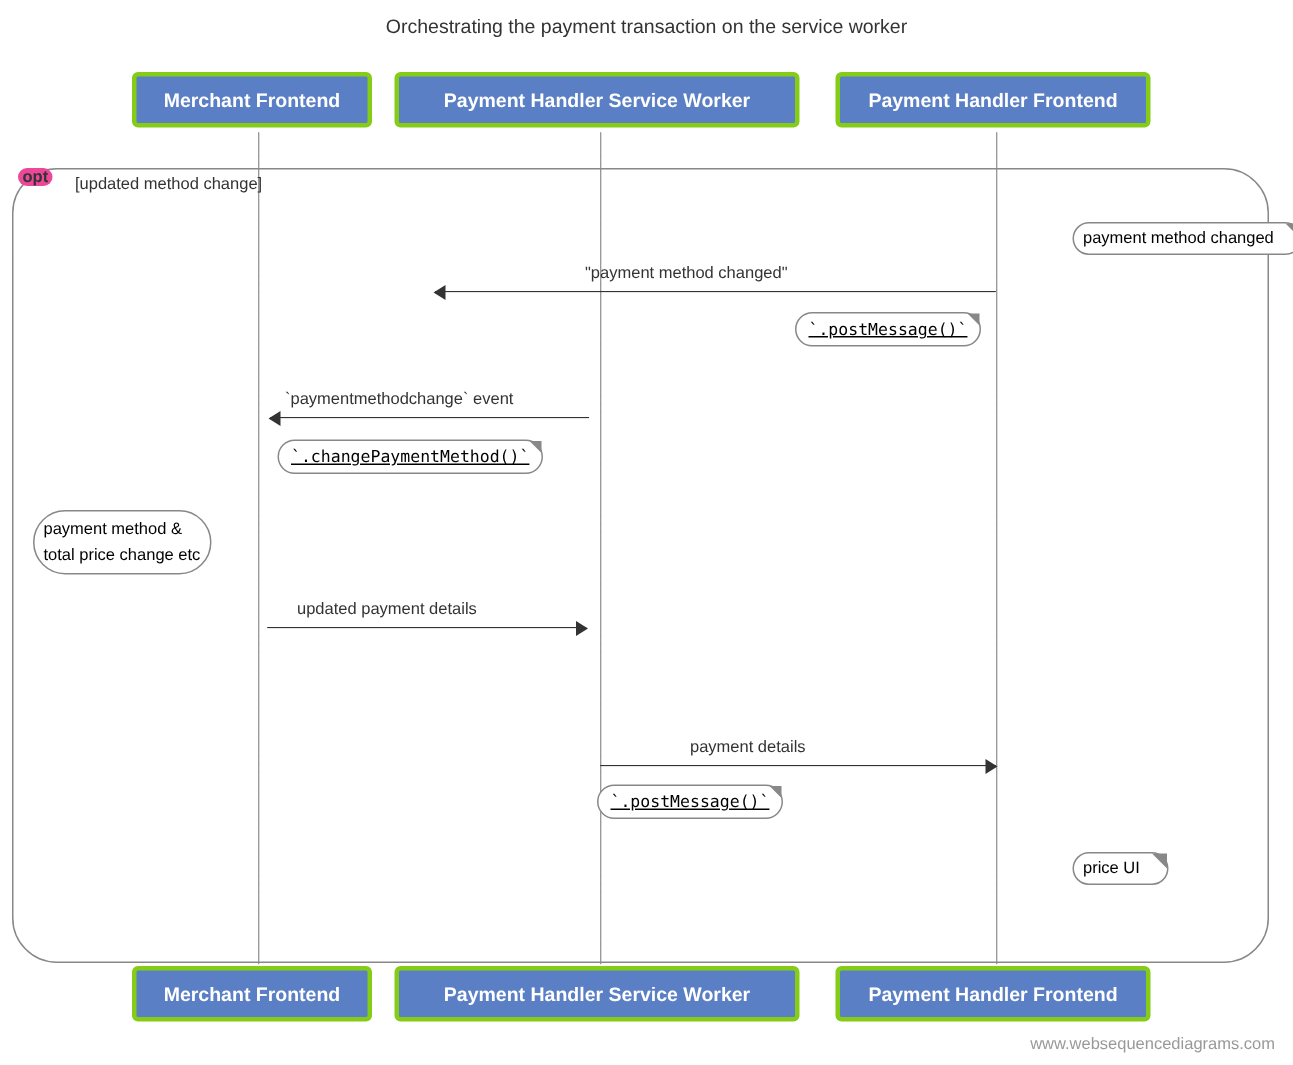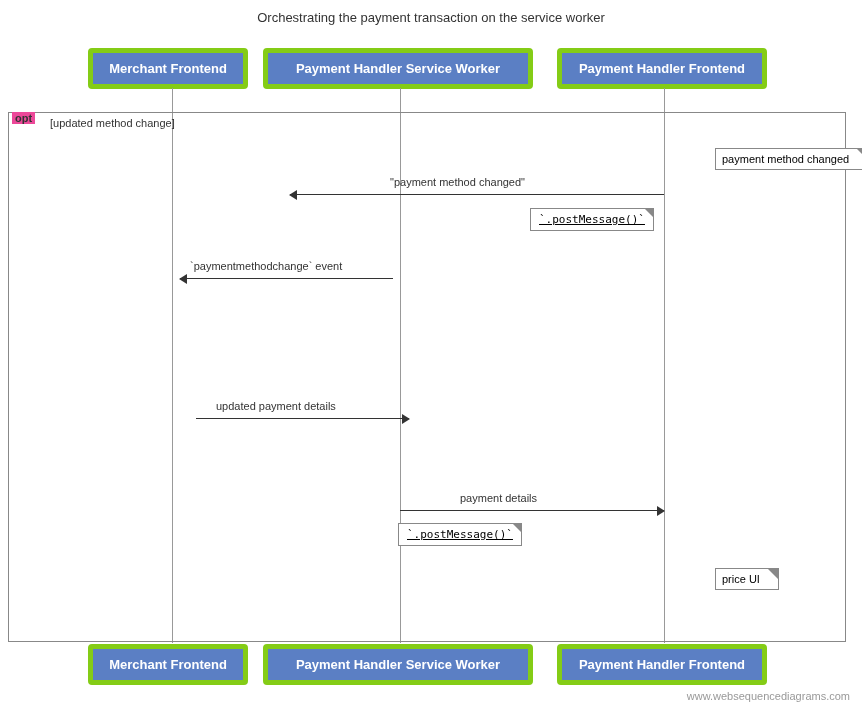--- a/index.html
+++ b/index.html
@@ -1,15 +1,15 @@
 <!DOCTYPE html>
 <html><head>
   <meta charset="utf-8">
   <style>
-    * { box-sizing: border-box; margin: 0; padding: 0; }
+    * { box-sizing: border-box; margin: 0; padding: 0; border-radius: 30px; }
     body {
       width: 862px;
       height: 710px;
       background: #fff;
       font-family: Arial, sans-serif;
       font-size: 12px;
       overflow: hidden;
       position: relative;
     }
     .diagram-container {
@@ -27,21 +27,21 @@
     
     .actor-box {
       position: absolute;
       background: #5b7fc4;
       color: #fff;
       font-weight: bold;
       font-size: 13px;
       border-radius: 4px;
       padding: 8px 14px;
       text-align: center;
-      border: 5px solid #84cc16;
+      border: 3px solid #84cc16;
     }
     
     .lifeline {
       position: absolute;
       top: 100px;
       width: 1px;
       background: #999;
       border-left: 1px dashed #999;
     }
     
@@ -186,23 +186,30 @@
 
   <div class="method-box dog-ear" style="left:530px; top:208px;">
     <span>`.postMessage()`</span>
   </div>
 
   <div style="position:absolute; top:278px; left:180px; width:213px;">
     <div class="arrow-line left" style="position:relative; width:213px;"></div>
     <div class="arrow-text" style="position:absolute; top:-18px; left:10px;">`paymentmethodchange` event</div>
   </div>
 
-
-
-  <div style="position:absolute; top:418px; left:196px; width:213px;text-align:right;">
+  <div class="method-box dog-ear" style="left:185px; top:293px;">
+    <span>`.changePaymentMethod()`</span>
+  </div>
+
+  <div class="side-note" style="left:22px; top:340px; font-size:11px; line-height:1.5;">
+    <div>payment method &amp;</div>
+    <div>total price change etc</div>
+  </div>
+
+  <div style="position:absolute; top:418px; left:178px; width:213px;text-align:right;">
     <div class="arrow-line" style="position:relative; width:213px;"></div>
     <div class="arrow-text" style="position:absolute; top:-18px; left:20px;">updated payment details</div>
   </div>
 
 
   <div style="position:absolute; top:510px; left:400px; width:264px;text-align:center;">
     <div class="arrow-line" style="position:relative; width:264px;"></div>
     <div class="arrow-text" style="position:absolute; top:-18px; left:60px;">payment details</div>
   </div>
 

